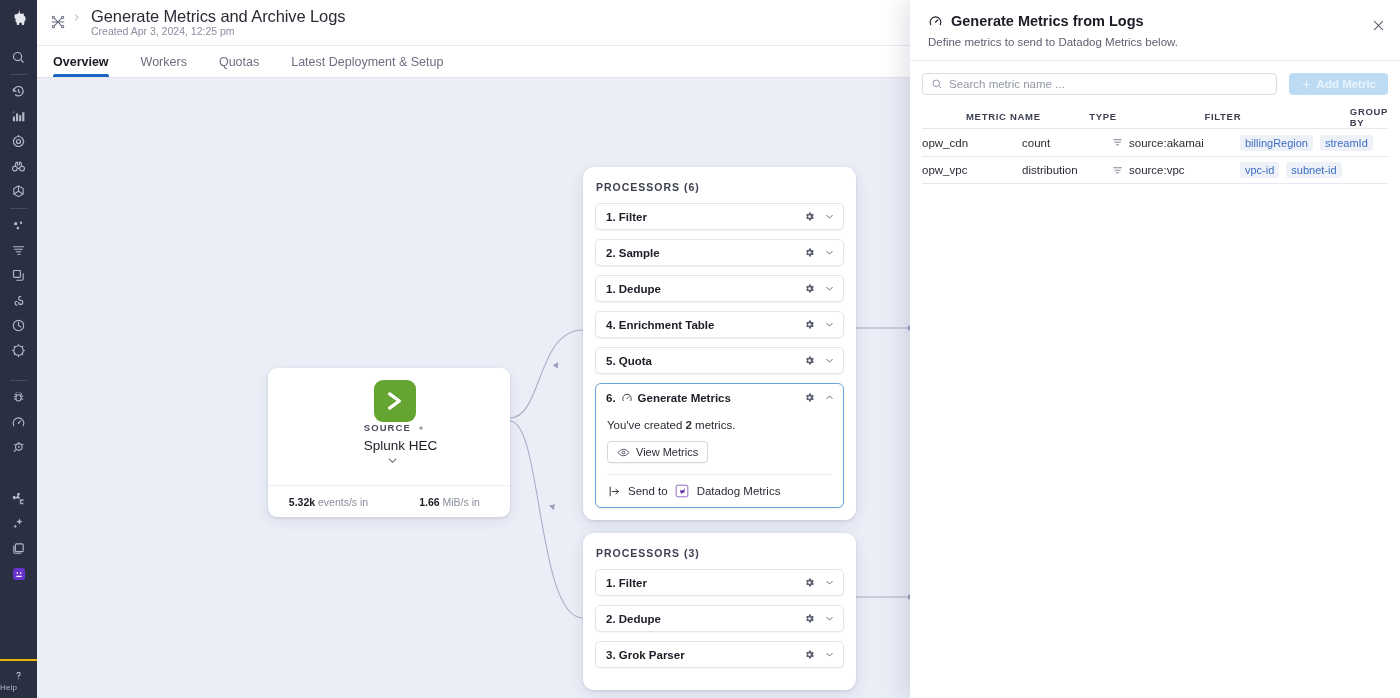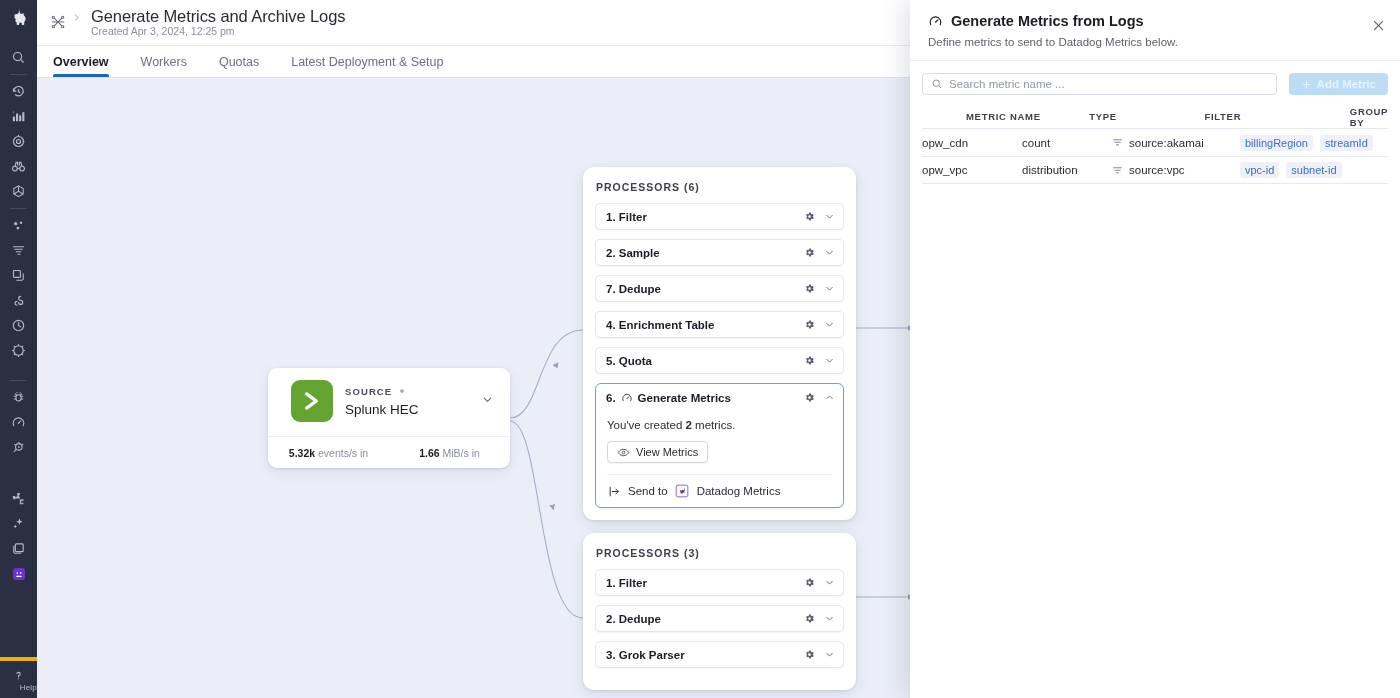--- a/index.html
+++ b/index.html
@@ -23,22 +23,22 @@
   .rail-ic {
     width: 37px; height: 25px; display: flex; align-items: center; justify-content: center;
     color: #b4b8c9;
   }
   .rail-ic svg { display:block; }
   .rail-sep { width: 17px; height: 1px; background: #454a60; margin: 4px 0; }
   .rail-gap { height: 13px; }
   .rail-ic.brandbox svg { filter: none; }
   .rail-help {
     position:absolute; bottom:0; left:0; width:37px;
-    display:flex; flex-direction:column; align-items:flex-end;
-    padding-bottom:6px; border-top:4px solid #eab308; padding-top:7px;
+    display:flex; flex-direction:column; align-items:flex-start;
+    padding-bottom:6px; border-top:2px solid #eab308; padding-top:7px;
   }
   .rail-help .lbl { color:#b4b8c9; font-size:8px; margin-top:1px; letter-spacing:.2px;}
 
   
   .header {
     position: absolute; left: 37px; top: 0; right: 0; height: 46px;
     background: #fff; border-bottom: 1px solid #e8e8ed; z-index: 20;
   }
   .hdr-inner { display:flex; align-items:flex-start; padding: 6px 0 0 10px; }
   .hdr-ico { width:22px; height:22px; display:flex; align-items:center; justify-content:center; color:#6c6f80; margin-top:5px;}
@@ -65,21 +65,21 @@
   
   .canvas { position:absolute; left:37px; top:78px; right:0; bottom:0; background:#ebeef7; overflow:hidden; }
   .edges { position:absolute; left:0; top:0; width:1363px; height:620px; }
 
   
   .node-source {
     position:absolute; left:231px; top:290px; width:242px;
     background:#fff; border-radius:9px;
     box-shadow: 0 1px 3px rgba(30,40,80,.12), 0 4px 14px rgba(30,40,80,.08);
   }
-  .ns-top { display:flex; align-items:center; padding: 12px 12px 14px 23px; }
+  .ns-top { display:flex; align-items:center; padding: 12px 12px 14px 23px; flex-direction: column; }
   .ns-logo {
     width:42px; height:42px; border-radius:9px; background:#64a431;
     display:flex; align-items:center; justify-content:center; flex:none;
   }
   .ns-meta { margin-left: 12px; flex:1; }
   .ns-kind { font-size: 9.5px; letter-spacing: 1.1px; color:#4a4d5c; font-weight:700; display:flex; align-items:center; }
   .ns-kind .g { margin-left:5px; color:#5c5f70; display:flex; }
   .ns-name { font-size: 13.5px; color:#1b1c26; margin-top: 5px; }
   .ns-chev { color:#5c5f70; padding-right:4px; }
   .ns-foot {
@@ -464,21 +464,21 @@
           <span><svg width="11" height="11" viewBox="0 0 24 24" fill="currentColor">
                 <path d="M19.4 13a7.6 7.6 0 0 0 0-2l2-1.6-2-3.4-2.4 1a7.5 7.5 0 0 0-1.7-1l-.4-2.5h-3.9l-.4 2.5c-.6.2-1.2.6-1.7 1l-2.4-1-2 3.4L6.6 11a7.6 7.6 0 0 0 0 2l-2 1.6 2 3.4 2.4-1c.5.4 1.1.8 1.7 1l.4 2.5h3.9l.4-2.5c.6-.2 1.2-.6 1.7-1l2.4 1 2-3.4zM12 15a3 3 0 1 1 0-6 3 3 0 0 1 0 6z"></path>
               </svg></span>
           <span><svg width="11" height="11" viewBox="0 0 24 24" fill="none" stroke="currentColor" stroke-width="2" stroke-linecap="round">
                 <path d="M6 9.5l6 6 6-6"></path>
               </svg></span>
         </div>
       </div>
       <div class="proc-row">
         <div class="proc-name">
-            <span>7. Dedupe</span>
+            <span>1. Dedupe</span>
           </div>
         <div class="proc-act">
           <span><svg width="11" height="11" viewBox="0 0 24 24" fill="currentColor">
                 <path d="M19.4 13a7.6 7.6 0 0 0 0-2l2-1.6-2-3.4-2.4 1a7.5 7.5 0 0 0-1.7-1l-.4-2.5h-3.9l-.4 2.5c-.6.2-1.2.6-1.7 1l-2.4-1-2 3.4L6.6 11a7.6 7.6 0 0 0 0 2l-2 1.6 2 3.4 2.4-1c.5.4 1.1.8 1.7 1l.4 2.5h3.9l.4-2.5c.6-.2 1.2-.6 1.7-1l2.4 1 2-3.4zM12 15a3 3 0 1 1 0-6 3 3 0 0 1 0 6z"></path>
               </svg></span>
           <span><svg width="11" height="11" viewBox="0 0 24 24" fill="none" stroke="currentColor" stroke-width="2" stroke-linecap="round">
                 <path d="M6 9.5l6 6 6-6"></path>
               </svg></span>
         </div>
       </div>

